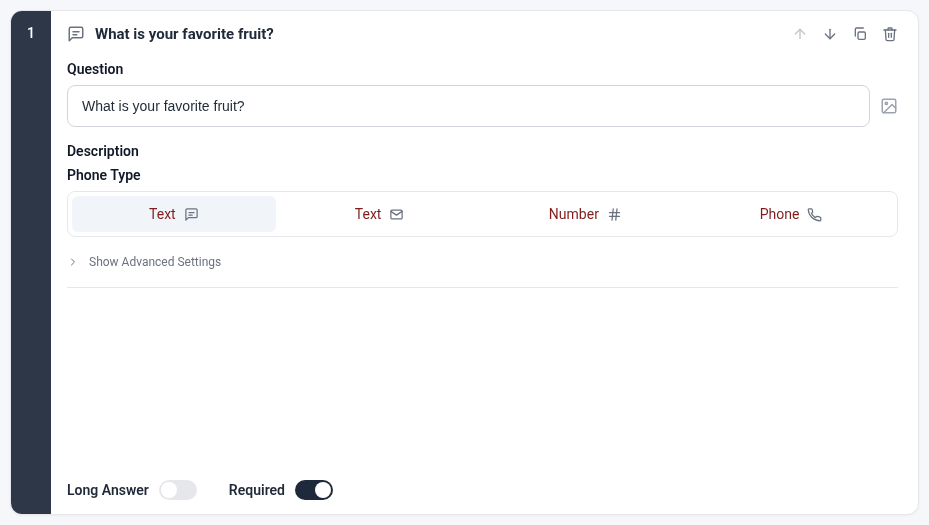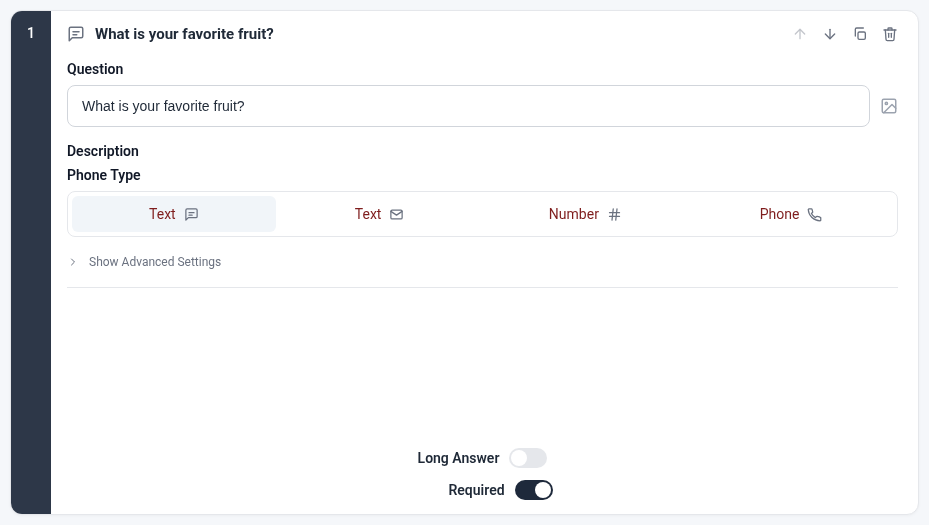--- a/index.html
+++ b/index.html
@@ -118,25 +118,23 @@
   }
   .advanced svg { display:block; }
 
   .divider {
     height: 1px;
     background: #e5e7eb;
     margin-bottom: 14px;
   }
   .footer {
     display: flex;
-    justify-content: flex-end;
     align-items: center;
     gap: 12px;
     margin-top: auto;
-    flex-direction: column;
   }
   .toggle-wrap {
     display: flex;
     align-items: center;
     gap: 10px;
     font-weight: 600;
     font-size: 14px;
   }
   .toggle {
     width: 38px;
@@ -276,21 +274,21 @@
 
     <div class="divider"></div>
 
     <div class="footer">
       <div class="toggle-wrap">
         <span>Long Answer</span>
         <div class="toggle off">
             <div class="knob"></div>
           </div>
       </div>
-      <div class="toggle-wrap" style="margin-left:36px;">
+      <div class="toggle-wrap" style="margin-left:20px;">
         <span>Required</span>
         <div class="toggle on">
             <div class="knob"></div>
           </div>
       </div>
     </div>
 
   </div>
 </div>
 

